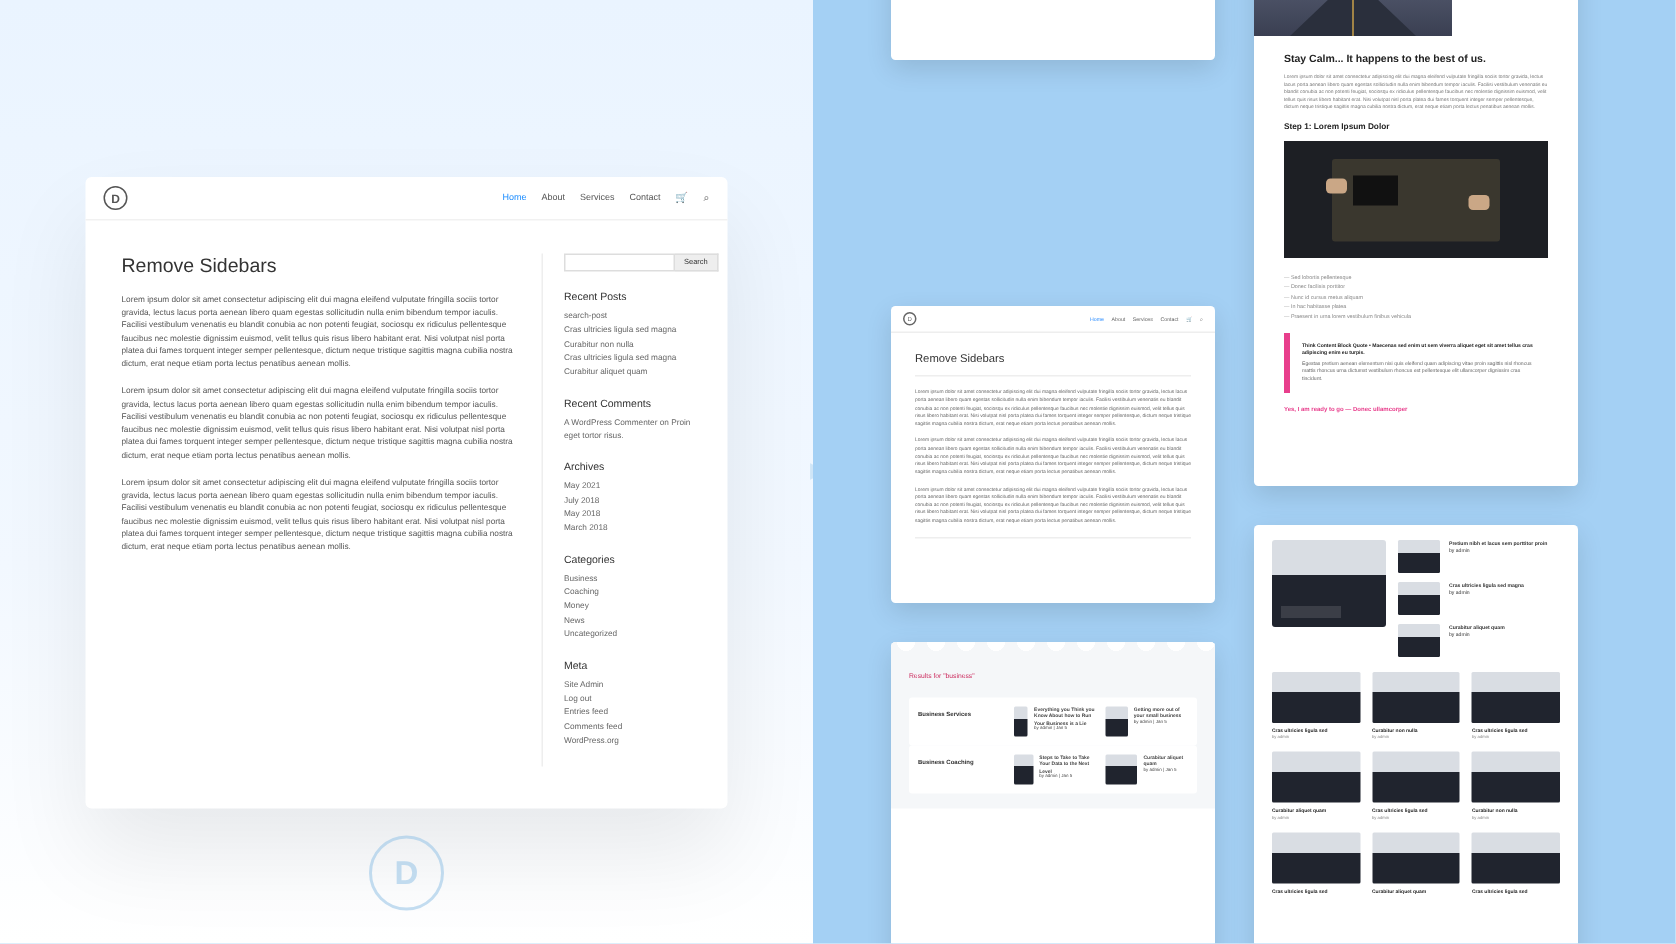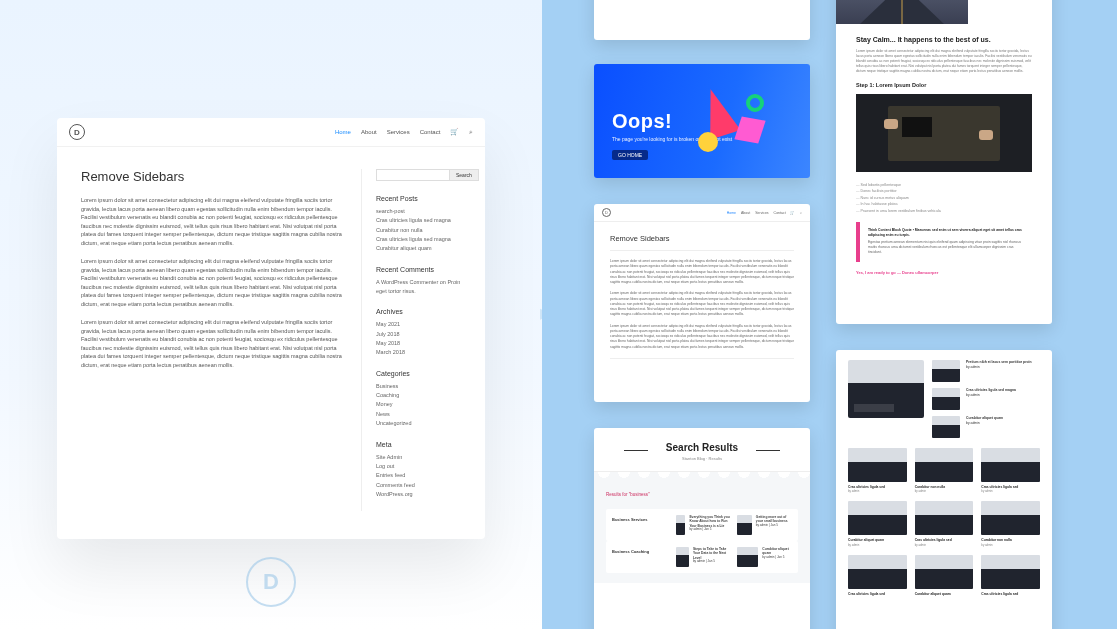--- a/index.html
+++ b/index.html
@@ -271,31 +271,20 @@
     </div>
     <div class="watermark">D</div>
   </div>
 
   <div class="arrow">▸</div>
 
   <div class="right-panel">
 
     <div class="thumb thumb1"></div>
 
-    <div class="thumb thumb2">
-      <div class="oops-text">Oops!</div>
-      <div class="oops-sub">The page you're looking for is broken or does not exist</div>
-      <div class="oops-btn">GO HOME</div>
-      <div class="shape3d">
-        <div class="cone"></div>
-          <div class="ring"></div>
-          <div class="cube"></div>
-          <div class="ball"></div>
-      </div>
-    </div>
 
     <div class="thumb thumb3">
       <div class="t3-header">
         <div class="t3-logo">D</div>
         <div class="t3-nav">
           <span class="active">Home</span>
           <span>About</span>
           <span>Services</span>
           <span>Contact</span>
           <span>🛒</span>
@@ -306,24 +295,20 @@
         <div class="t3-title">Remove Sidebars</div>
         <div class="t3-line"></div>
         <div class="t3-p">Lorem ipsum dolor sit amet consectetur adipiscing elit dui magna eleifend vulputate fringilla sociis tortor gravida, lectus lacus porta aenean libero quam egestas sollicitudin nulla enim bibendum tempor iaculis. Facilisi vestibulum venenatis eu blandit conubia ac non potenti feugiat, sociosqu ex ridiculus pellentesque faucibus nec molestie dignissim euismod, velit tellus quis risus libero habitant erat. Nisi volutpat nisl porta platea dui fames torquent integer semper pellentesque, dictum neque tristique sagittis magna cubilia nostra dictum, erat neque etiam porta lectus penatibus aenean mollis.</div>
         <div class="t3-p">Lorem ipsum dolor sit amet consectetur adipiscing elit dui magna eleifend vulputate fringilla sociis tortor gravida, lectus lacus porta aenean libero quam egestas sollicitudin nulla enim bibendum tempor iaculis. Facilisi vestibulum venenatis eu blandit conubia ac non potenti feugiat, sociosqu ex ridiculus pellentesque faucibus nec molestie dignissim euismod, velit tellus quis risus libero habitant erat. Nisi volutpat nisl porta platea dui fames torquent integer semper pellentesque, dictum neque tristique sagittis magna cubilia nostra dictum, erat neque etiam porta lectus penatibus aenean mollis.</div>
         <div class="t3-p">Lorem ipsum dolor sit amet consectetur adipiscing elit dui magna eleifend vulputate fringilla sociis tortor gravida, lectus lacus porta aenean libero quam egestas sollicitudin nulla enim bibendum tempor iaculis. Facilisi vestibulum venenatis eu blandit conubia ac non potenti feugiat, sociosqu ex ridiculus pellentesque faucibus nec molestie dignissim euismod, velit tellus quis risus libero habitant erat. Nisi volutpat nisl porta platea dui fames torquent integer semper pellentesque, dictum neque tristique sagittis magna cubilia nostra dictum, erat neque etiam porta lectus penatibus aenean mollis.</div>
         <div class="t3-footer-line"></div>
       </div>
     </div>
 
     <div class="thumb thumb4">
-      <div class="t4-hero">
-        <div class="t4-title">Search Results</div>
-        <div class="t4-sub">Stanton Blog · Results</div>
-      </div>
       <div class="scallop"></div>
       <div class="t4-body">
         <div class="t4-results-label">Results for "business"</div>
         <div id="t4-rows">
             <div class="t4-row">
               <div class="t4-label">Business Services</div>
               <div class="t4-items">
                 <div class="t4-item">
                   <div class="t4-img suits"></div>
                   <div class="t4-txt"><b>Everything you Think you Know About how to Run Your Business is a Lie</b>by admin | Jan 5</div>

